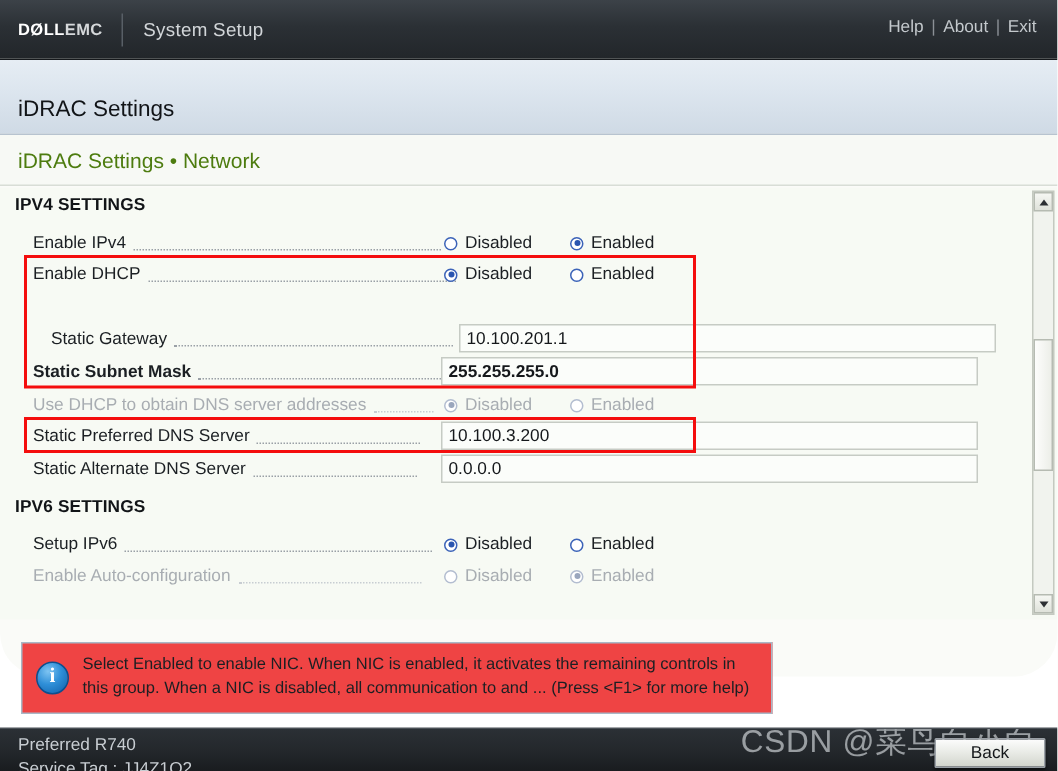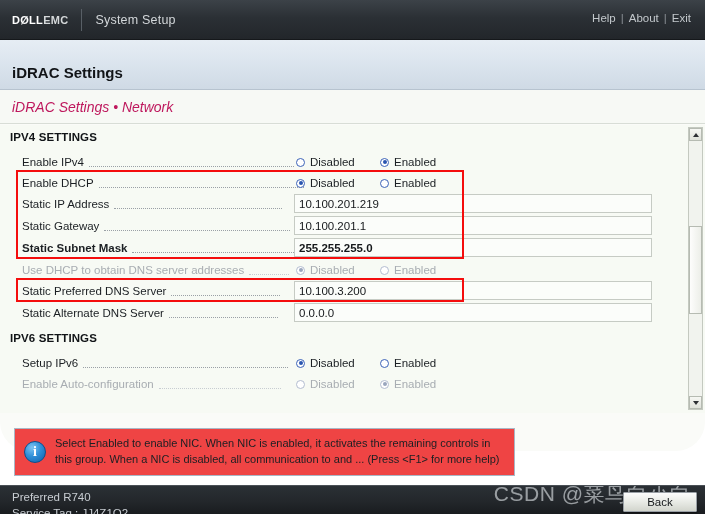--- a/index.html
+++ b/index.html
@@ -51,36 +51,35 @@
 
   
   .titleband {
     position: absolute; left: 0; top: 40px;
     width: 705px; height: 50px;
     background: linear-gradient(180deg, #e6edf4 0%, #dde6ef 40%, #cfdae5 100%);
     border-bottom: 1px solid #b7c3cf;
     display: flex; align-items: flex-end;
   }
   .titleband h1 {
-    font-size: 15px; font-weight: bold; color: #111417;
+    font-size: 15px; font-weight: normal; color: #111417;
     margin: 0 0 8px 12px;
   }
 
   
   .crumbband {
     position: absolute; left: 0; top: 90px;
     width: 705px; height: 34px;
     background: #f7f9f5;
     border-bottom: 1px solid #d8ddd6;
     display: flex; align-items: center;
   }
   .crumbband h2 {
-    font-size: 14px; font-weight: normal; color: #be185d;
+    font-size: 14px; font-weight: normal; color: #4d7c0f;
     margin-left: 12px;
-    font-style: italic;
   }
 
   
   .formarea {
     position: absolute; left: 0; top: 125px;
     width: 705px; height: 288px;
     background: #f7faf4;
     overflow: hidden;
   }
   .scroll-inner { position: relative; width: 687px; height: 288px; }
@@ -301,26 +300,21 @@
             <span class="radio-opt on">
               <span class="dot"></span>
               <span class="rlabel">Disabled</span>
             </span>
             <span class="radio-opt">
               <span class="dot"></span>
               <span class="rlabel">Enabled</span>
             </span>
           </span>
         </div>
-        <div class="row" style="position: absolute; left: 0px; top: 68px; width: 687px; margin-left: 0px; padding-left: 22px;">
-          <span class="row-label">Static IP Address</span>
-          <span class="dots" style="width: 167.7px;"></span>
-          <span class="field">10.100.201.219</span>
-        </div>
-        <div class="row" style="position: absolute; left: 0px; top: 90px; width: 687px; margin-left: 0px; padding-left: 22px;">
+        <div class="row" style="position: absolute; left: 0px; top: 90px; width: 687px; margin-left: 12px; padding-left: 22px;">
           <span class="row-label">Static Gateway</span>
           <span class="dots" style="width: 185.4px;"></span>
           <span class="field">10.100.201.1</span>
         </div>
         <div class="row" style="position: absolute; left: 0px; top: 112px; width: 687px; margin-left: 0px; padding-left: 22px; font-weight: bold;">
           <span class="row-label">Static Subnet Mask</span>
           <span class="dots" style="width: 161.8px;"></span>
           <span class="field">255.255.255.0</span>
         </div>
         <div class="row dim" style="position: absolute; left: 0px; top: 134px; width: 687px; margin-left: 0px; padding-left: 22px;">

